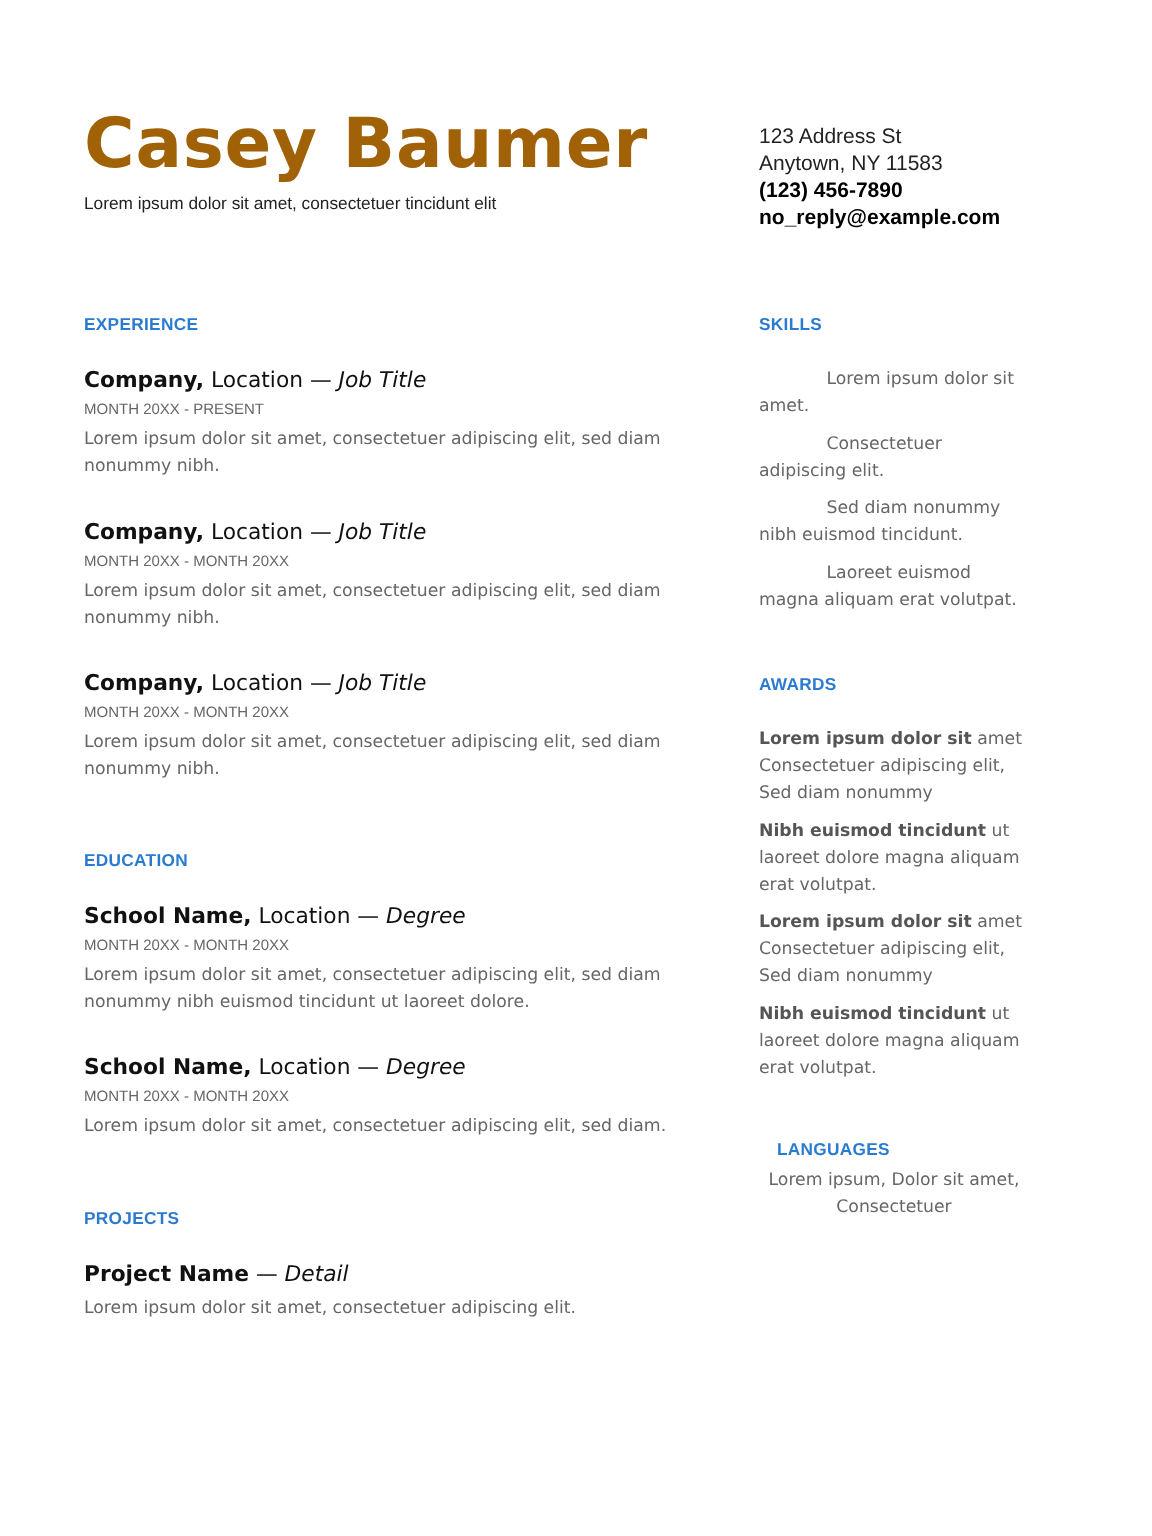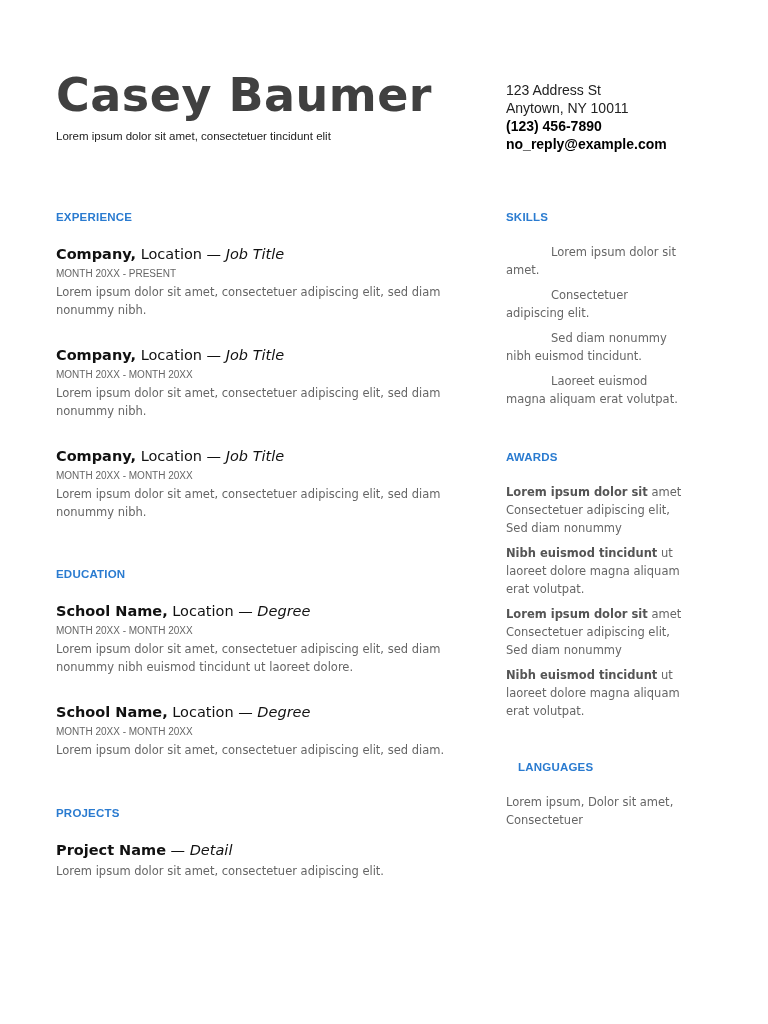--- a/index.html
+++ b/index.html
@@ -1,17 +1,17 @@
 <!DOCTYPE html>
 <html><head>
   <meta charset="utf-8">
   <style>
     html, body { margin: 0; padding: 0; background: #ffffff; }
     body { width: 768px; height: 1024px; position: relative; overflow: hidden; font-family: "DejaVu Sans", sans-serif; }
-    .name { position: absolute; left: 56px; top: 66px; font-family: "DejaVu Sans", sans-serif; font-weight: bold; font-size: 46px; color: #404040; letter-spacing: 0.5px; line-height: 58px; margin: 0; }
+    .name { position: absolute; left: 56px; top: 66px; font-family: "DejaVu Sans", sans-serif; font-weight: bold; font-size: 46px; color: #a16207; letter-spacing: 0.5px; line-height: 58px; margin: 0; }
     .tagline { position: absolute; left: 56px; top: 130px; font-family: "Liberation Sans", sans-serif; font-size: 11.5px; color: #222; }
     .contact { position: absolute; left: 506px; top: 81px; font-family: "Liberation Sans", sans-serif; font-size: 14px; color: #222; line-height: 18px; }
     .contact .b { font-weight: bold; color: #000; }
     .section-h { position: absolute; font-family: "Liberation Sans", sans-serif; font-weight: bold; font-size: 11.5px; color: #2a7bd0; letter-spacing: 0.2px; }
     .entry { position: absolute; left: 56px; width: 400px; }
     .entry-title { font-size: 14.5px; color: #111; line-height: 20px; white-space: nowrap; }
     .entry-title .strong { font-weight: bold; }
     .entry-title .em { font-style: italic; text-align: center; }
     .entry-date { font-family: "Liberation Sans", sans-serif; font-size: 10px; color: #666; margin-top: 3px; line-height: 14px; }
     .entry-desc { font-size: 11.5px; color: #666; line-height: 18px; margin-top: 2px; }
@@ -21,21 +21,21 @@
     .award .strong { font-weight: bold; color: #555; }
   </style>
 </head>
 <body>
 
 <h1 class="name">Casey Baumer</h1>
 <div class="tagline">Lorem ipsum dolor sit amet, consectetuer tincidunt elit</div>
 
 <div class="contact">
   <div>123 Address St</div>
-  <div>Anytown, NY 10011</div>
+  <div>Anytown, NY 11583</div>
   <div class="b">(123) 456-7890</div>
   <div class="b">no_reply@example.com</div>
 </div>
 
 <div class="section-h" style="left:56px; top:211px;">EXPERIENCE</div>
 
 <div class="entry" style="top:244px;">
   <div class="entry-title"><span class="strong">Company,</span><span> Location — </span><span class="em">Job Title</span></div>
   <div class="entry-date">MONTH 20XX - PRESENT</div>
   <div class="entry-desc">Lorem ipsum dolor sit amet, consectetuer adipiscing elit, sed diam nonummy nibh.</div>
@@ -84,13 +84,13 @@
 
 <div class="section-h" style="left:506px; top:451px;">AWARDS</div>
 <div class="side" style="top:483px;">
   <div class="award"><span class="strong">Lorem ipsum dolor sit</span><span> amet Consectetuer adipiscing elit, Sed diam nonummy</span></div>
   <div class="award"><span class="strong">Nibh euismod tincidunt</span><span> ut laoreet dolore magna aliquam erat volutpat.</span></div>
   <div class="award"><span class="strong">Lorem ipsum dolor sit</span><span> amet Consectetuer adipiscing elit, Sed diam nonummy</span></div>
   <div class="award"><span class="strong">Nibh euismod tincidunt</span><span> ut laoreet dolore magna aliquam erat volutpat.</span></div>
 </div>
 
 <div class="section-h" style="left:506px; top:761px;padding-left:12px;">LANGUAGES</div>
-<div class="side" style="top:793px;">Lorem ipsum, Dolor sit amet, Consectetuer</div>
+<div class="side" style="top:777px;text-align:center;">Lorem ipsum, Dolor sit amet, Consectetuer</div>
 
 </body></html>

